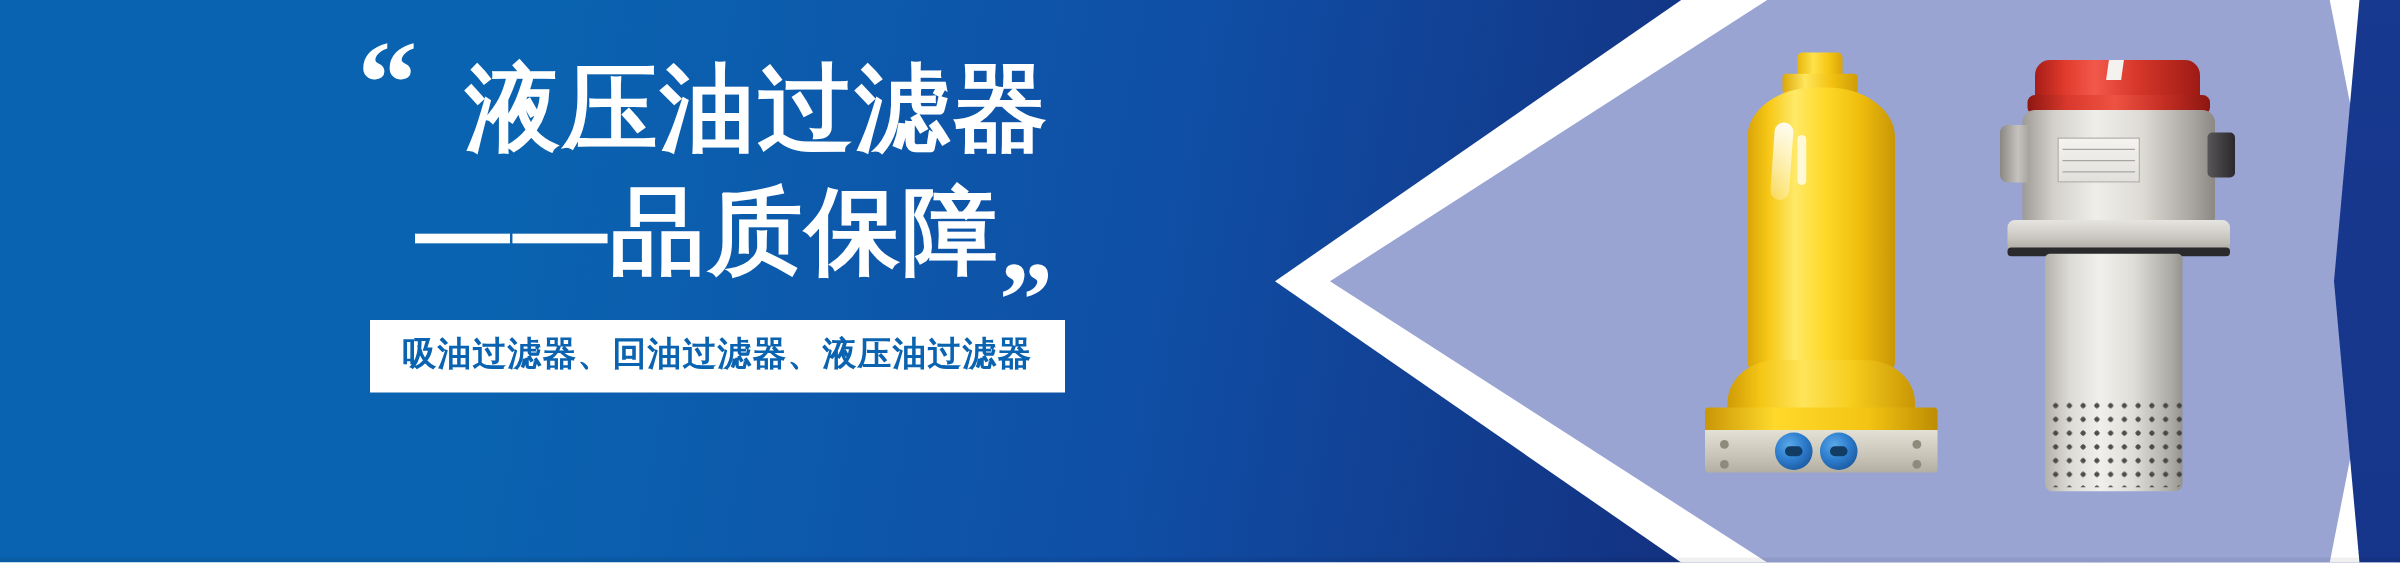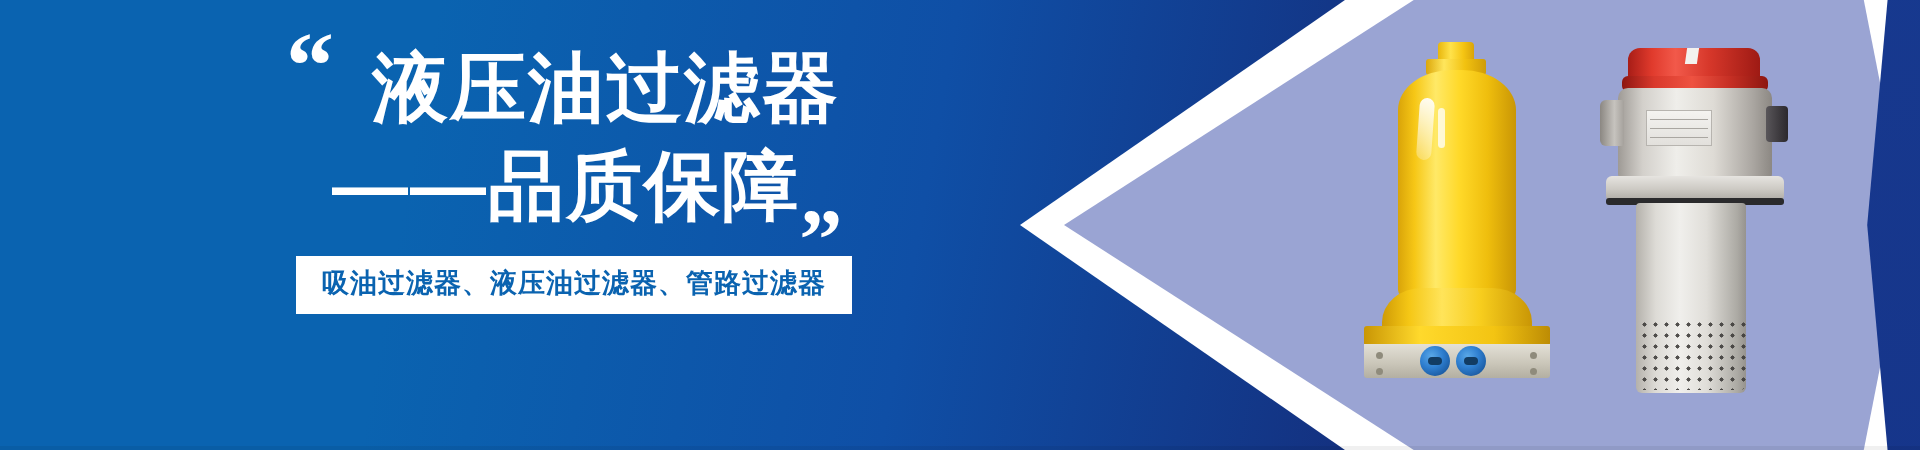--- a/index.html
+++ b/index.html
@@ -114,24 +114,24 @@
     font-size: 76px;
     font-weight: 700;
     color: #ffffff;
     letter-spacing: 2px;
     line-height: 1.05;
     white-space: nowrap;
     margin-left: 40px;
   }
   .title-line2 {
     position: absolute;
-    left: 332px;
+    left: 320px;
     top: 146px;
     width: 492px;
-    text-align: left;
+    text-align: center;
     font-size: 76px;
     font-weight: 700;
     color: #ffffff;
     letter-spacing: 2px;
     line-height: 1.05;
     white-space: nowrap;
   }
 
   .subtitle-box {
     position: absolute;
@@ -359,21 +359,21 @@
 
     <div class="quote-open">“</div>
 
     <div class="title-line1">液压油过滤器</div>
 
     <div class="title-line2">——品质保障</div>
 
     <div class="quote-close">„</div>
 
     <div class="subtitle-box">
-      <div class="subtitle-text">吸油过滤器、液压油过滤器、管路过滤器</div>
+      <div class="subtitle-text">吸油过滤器、回油过滤器、液压油过滤器</div>
     </div>
   </div>
 
   <div class="product-yellow">
     <div class="py-neck"></div>
     <div class="py-collar"></div>
     <div class="py-body"></div>
     <div class="py-shine"></div>
     <div class="py-shine2"></div>
     <div class="py-skirt"></div>

